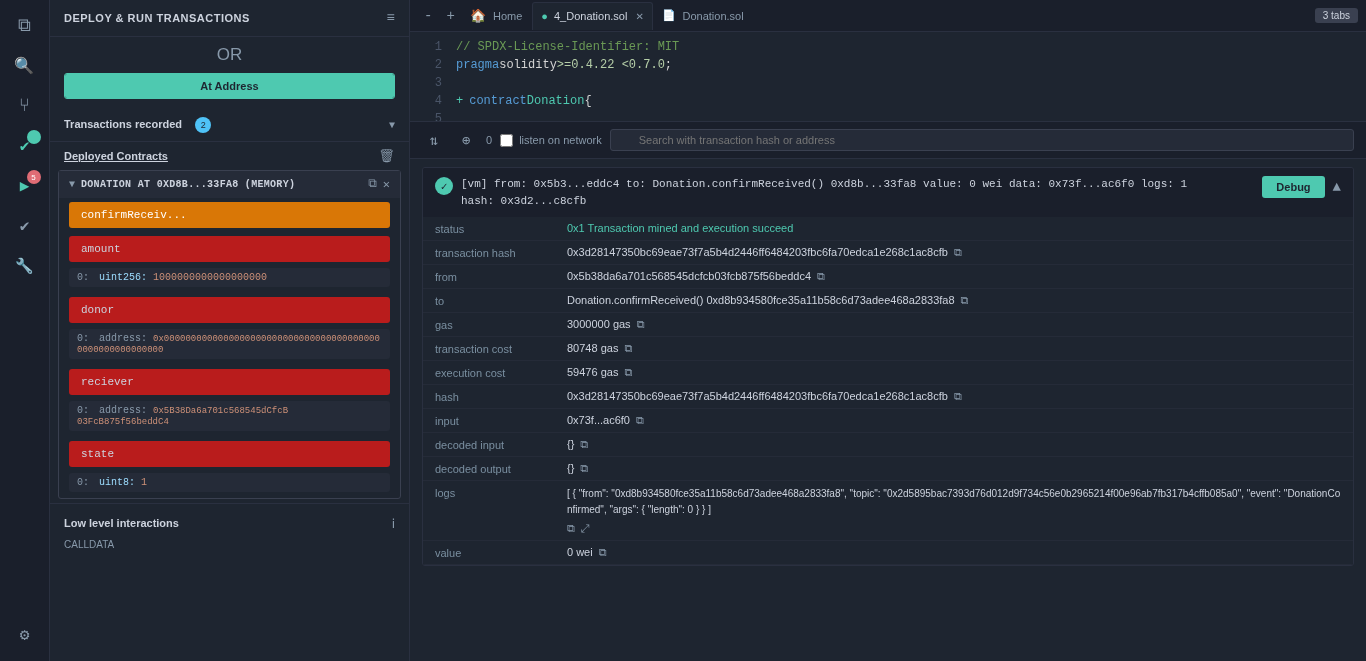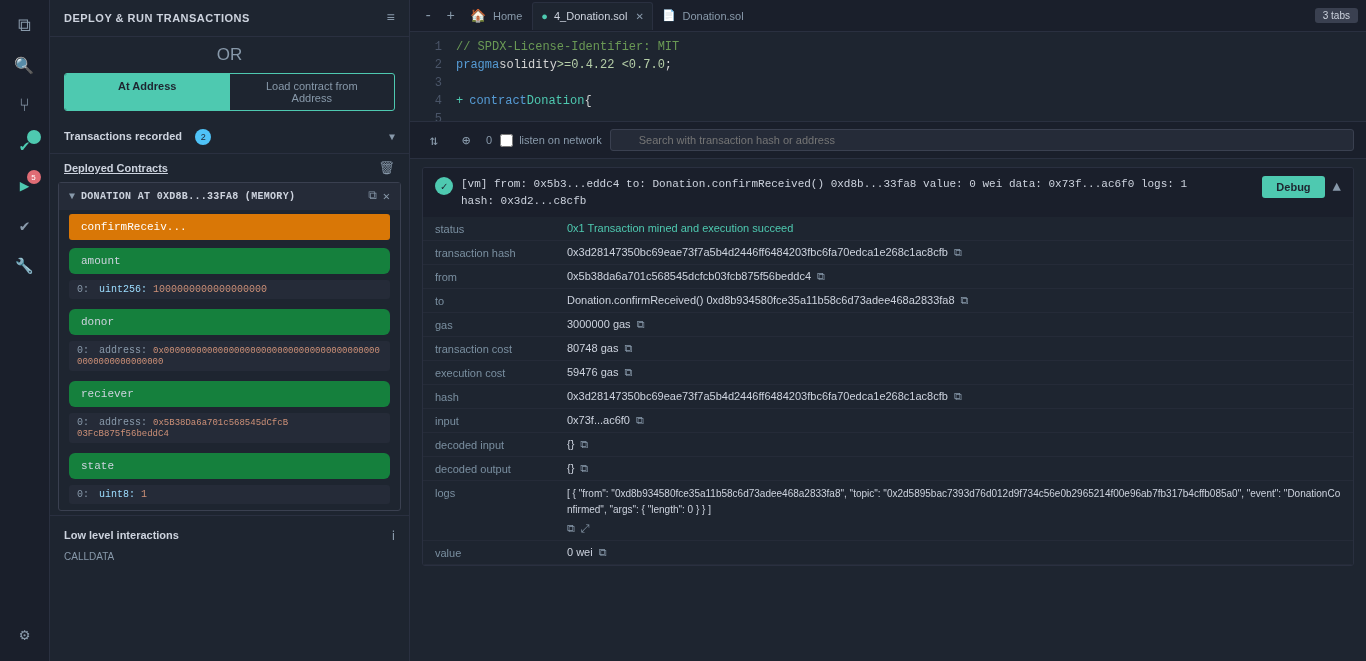--- a/index.html
+++ b/index.html
@@ -177,21 +177,21 @@
       padding: 7px 12px;
       border-radius: 3px;
       border: none;
       cursor: pointer;
       font-size: 11px;
       font-family: 'Courier New', monospace;
       text-align: left;
       width: calc(100% - 20px);
     }
     .btn-orange { background: #d97706; color: #fff; }
-    .btn-teal { background: #15803d; color: #cdd3de; border-radius: 6px; }
+    .btn-teal { background: #b91c1c; color: #cdd3de; }
 
     .field-row {
       margin: 2px 10px 6px;
       padding: 4px 8px;
       background: #252b38;
       border-radius: 3px;
       font-size: 10px;
       color: #aabbcc;
       font-family: 'Courier New', monospace;
     }
@@ -436,21 +436,20 @@
 <div class="deploy-panel">
   <div class="deploy-header">
     <span class="deploy-title">DEPLOY &amp; RUN TRANSACTIONS</span>
     <span class="header-icon">≡</span>
   </div>
 
   <div class="or-divider">OR</div>
 
   <div class="address-tabs">
     <div class="address-tab active">At Address</div>
-    <div class="address-tab">Load contract from Address</div>
   </div>
 
   <div class="section-header">
     <span>
       <span class="section-title">Transactions recorded</span>
       <span class="section-badge">2</span>
     </span>
     <span class="section-arrow">▼</span>
   </div>
 

